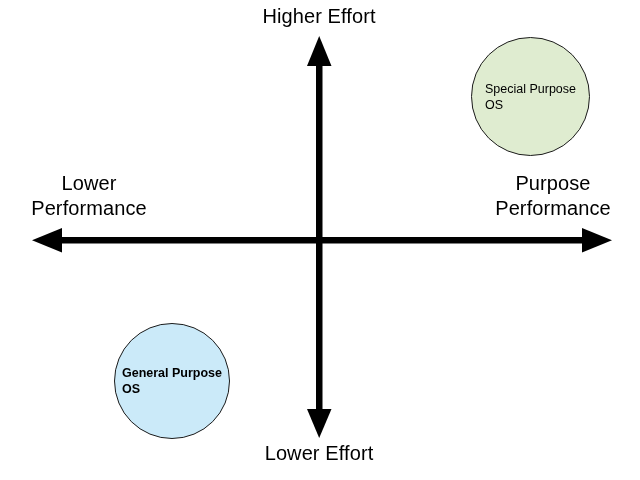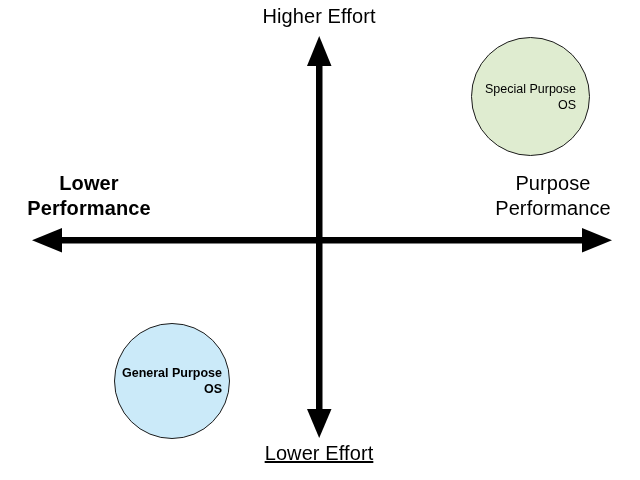--- a/index.html
+++ b/index.html
@@ -40,28 +40,26 @@
     left: 199px;
     top: 4px;
     width: 240px;
     text-align: center;
   }
   #label-bottom {
     left: 199px;
     top: 441px;
     width: 240px;
     text-align: center;
-    text-decoration: underline;
   }
   #label-left {
     left: 0px;
     top: 171px;
     width: 178px;
     text-align: center;
-    font-weight: bold;
   }
   #label-right {
     left: 466px;
     top: 171px;
     width: 174px;
     text-align: center;
   }
 
   
   .bubble {
@@ -69,21 +67,21 @@
     border-radius: 50%;
     border: 1.4px solid #1b1b1b;
     box-sizing: border-box;
     display: flex;
     align-items: center;
     justify-content: center;
   }
   .bubble-text {
     font-size: 12.5px;
     line-height: 16px;
-    text-align: right;
+    text-align: left;
     white-space: pre-line;
     color: #000000;
     padding: 0 4px;
   }
   #bubble-special {
     left: 471px;
     top: 37px;
     width: 119px;
     height: 119px;
     background: #dfecd0;

